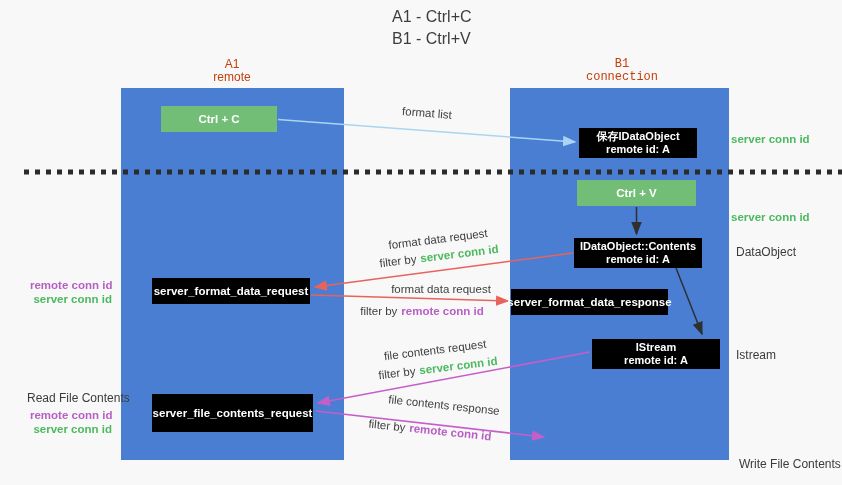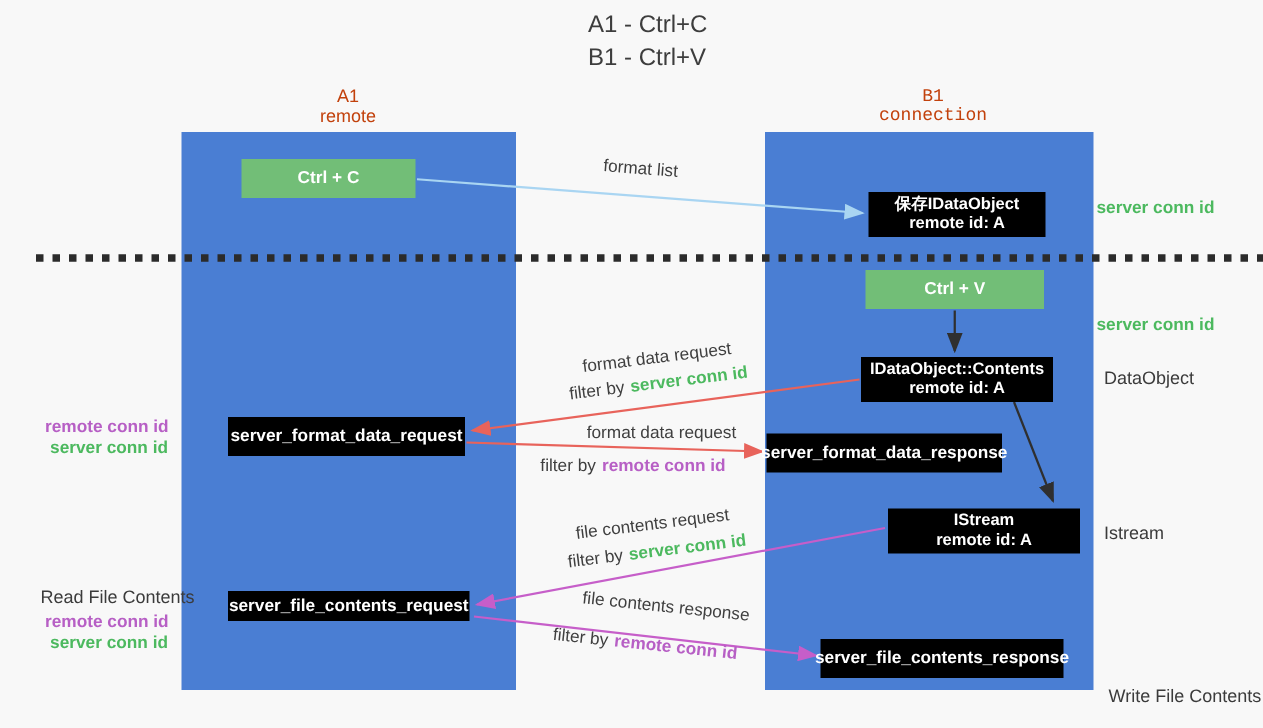--- a/index.html
+++ b/index.html
@@ -28,21 +28,21 @@
   }
   .node.green  { background:#72be77; }
   .node.orange { background:#000000; }
   .n-ctrl-c   { left:137px; top:106px; width:116px; height:26px; }
   .n-save-ido { left:555px; top:128px; width:118px; height:30px; font-size:11px; }
   .n-ctrl-v   { left:553px; top:180px; width:119px; height:26px; }
   .n-getdata  { left:550px; top:238px; width:128px; height:30px; font-size:11px; }
   .n-fmt-req  { left:128px; top:278px; width:158px; height:26px; }
   .n-fmt-resp { left:487px; top:289px; width:157px; height:26px; }
   .n-istream  { left:568px; top:339px; width:128px; height:30px; font-size:11px; }
-  .n-file-req { left:128px; top:394px; width:161px; height:20px; }
+  .n-file-req { left:128px; top:394px; width:161px; height:38px; }
   .n-file-resp{ left:523px; top:426px; width:162px; height:26px; }
   .alabel { position:absolute; font-size:11.5px; color:#3f3f3f; text-align:center; white-space:nowrap; }
   .rot-up   { transform:rotate(-7deg); }
   .rot-dn   { transform:rotate(6deg); }
   .rot-dn-s { transform:rotate(4.5deg); }
   .key-green  { color:#4cb95f; font-weight:bold; margin-left:4px; }
   .key-purple { color:#b75fc5; font-weight:bold; margin-left:4px; }
   .side { position:absolute; font-size:12px; color:#3b3b3b; white-space:nowrap; }
   .side.bold-green  { color:#4cb95f; font-weight:bold; font-size:11.5px; }
   .conn-group { position:absolute; left:6px; width:82px; text-align:right;
@@ -134,23 +134,20 @@
 
   <div class="node orange n-istream">
     <span>IStream</span>
     <span>remote id: A</span>
   </div>
 
   <div class="node orange n-file-req">
     <span>server_file_contents_request</span>
   </div>
 
-  <div class="node orange n-file-resp">
-    <span>server_file_contents_response</span>
-  </div>
 
   <div class="alabel rot-dn-s l-fmt-list">format list</div>
 
   <div class="alabel rot-up l-fdr">format data request</div>
   <div class="alabel rot-up l-fdr-filter">
     <span>filter by</span><span class="key-green">server conn id</span>
   </div>
 
   <div class="alabel l-fdresp">format data request</div>
   <div class="alabel l-fdresp-filter">

